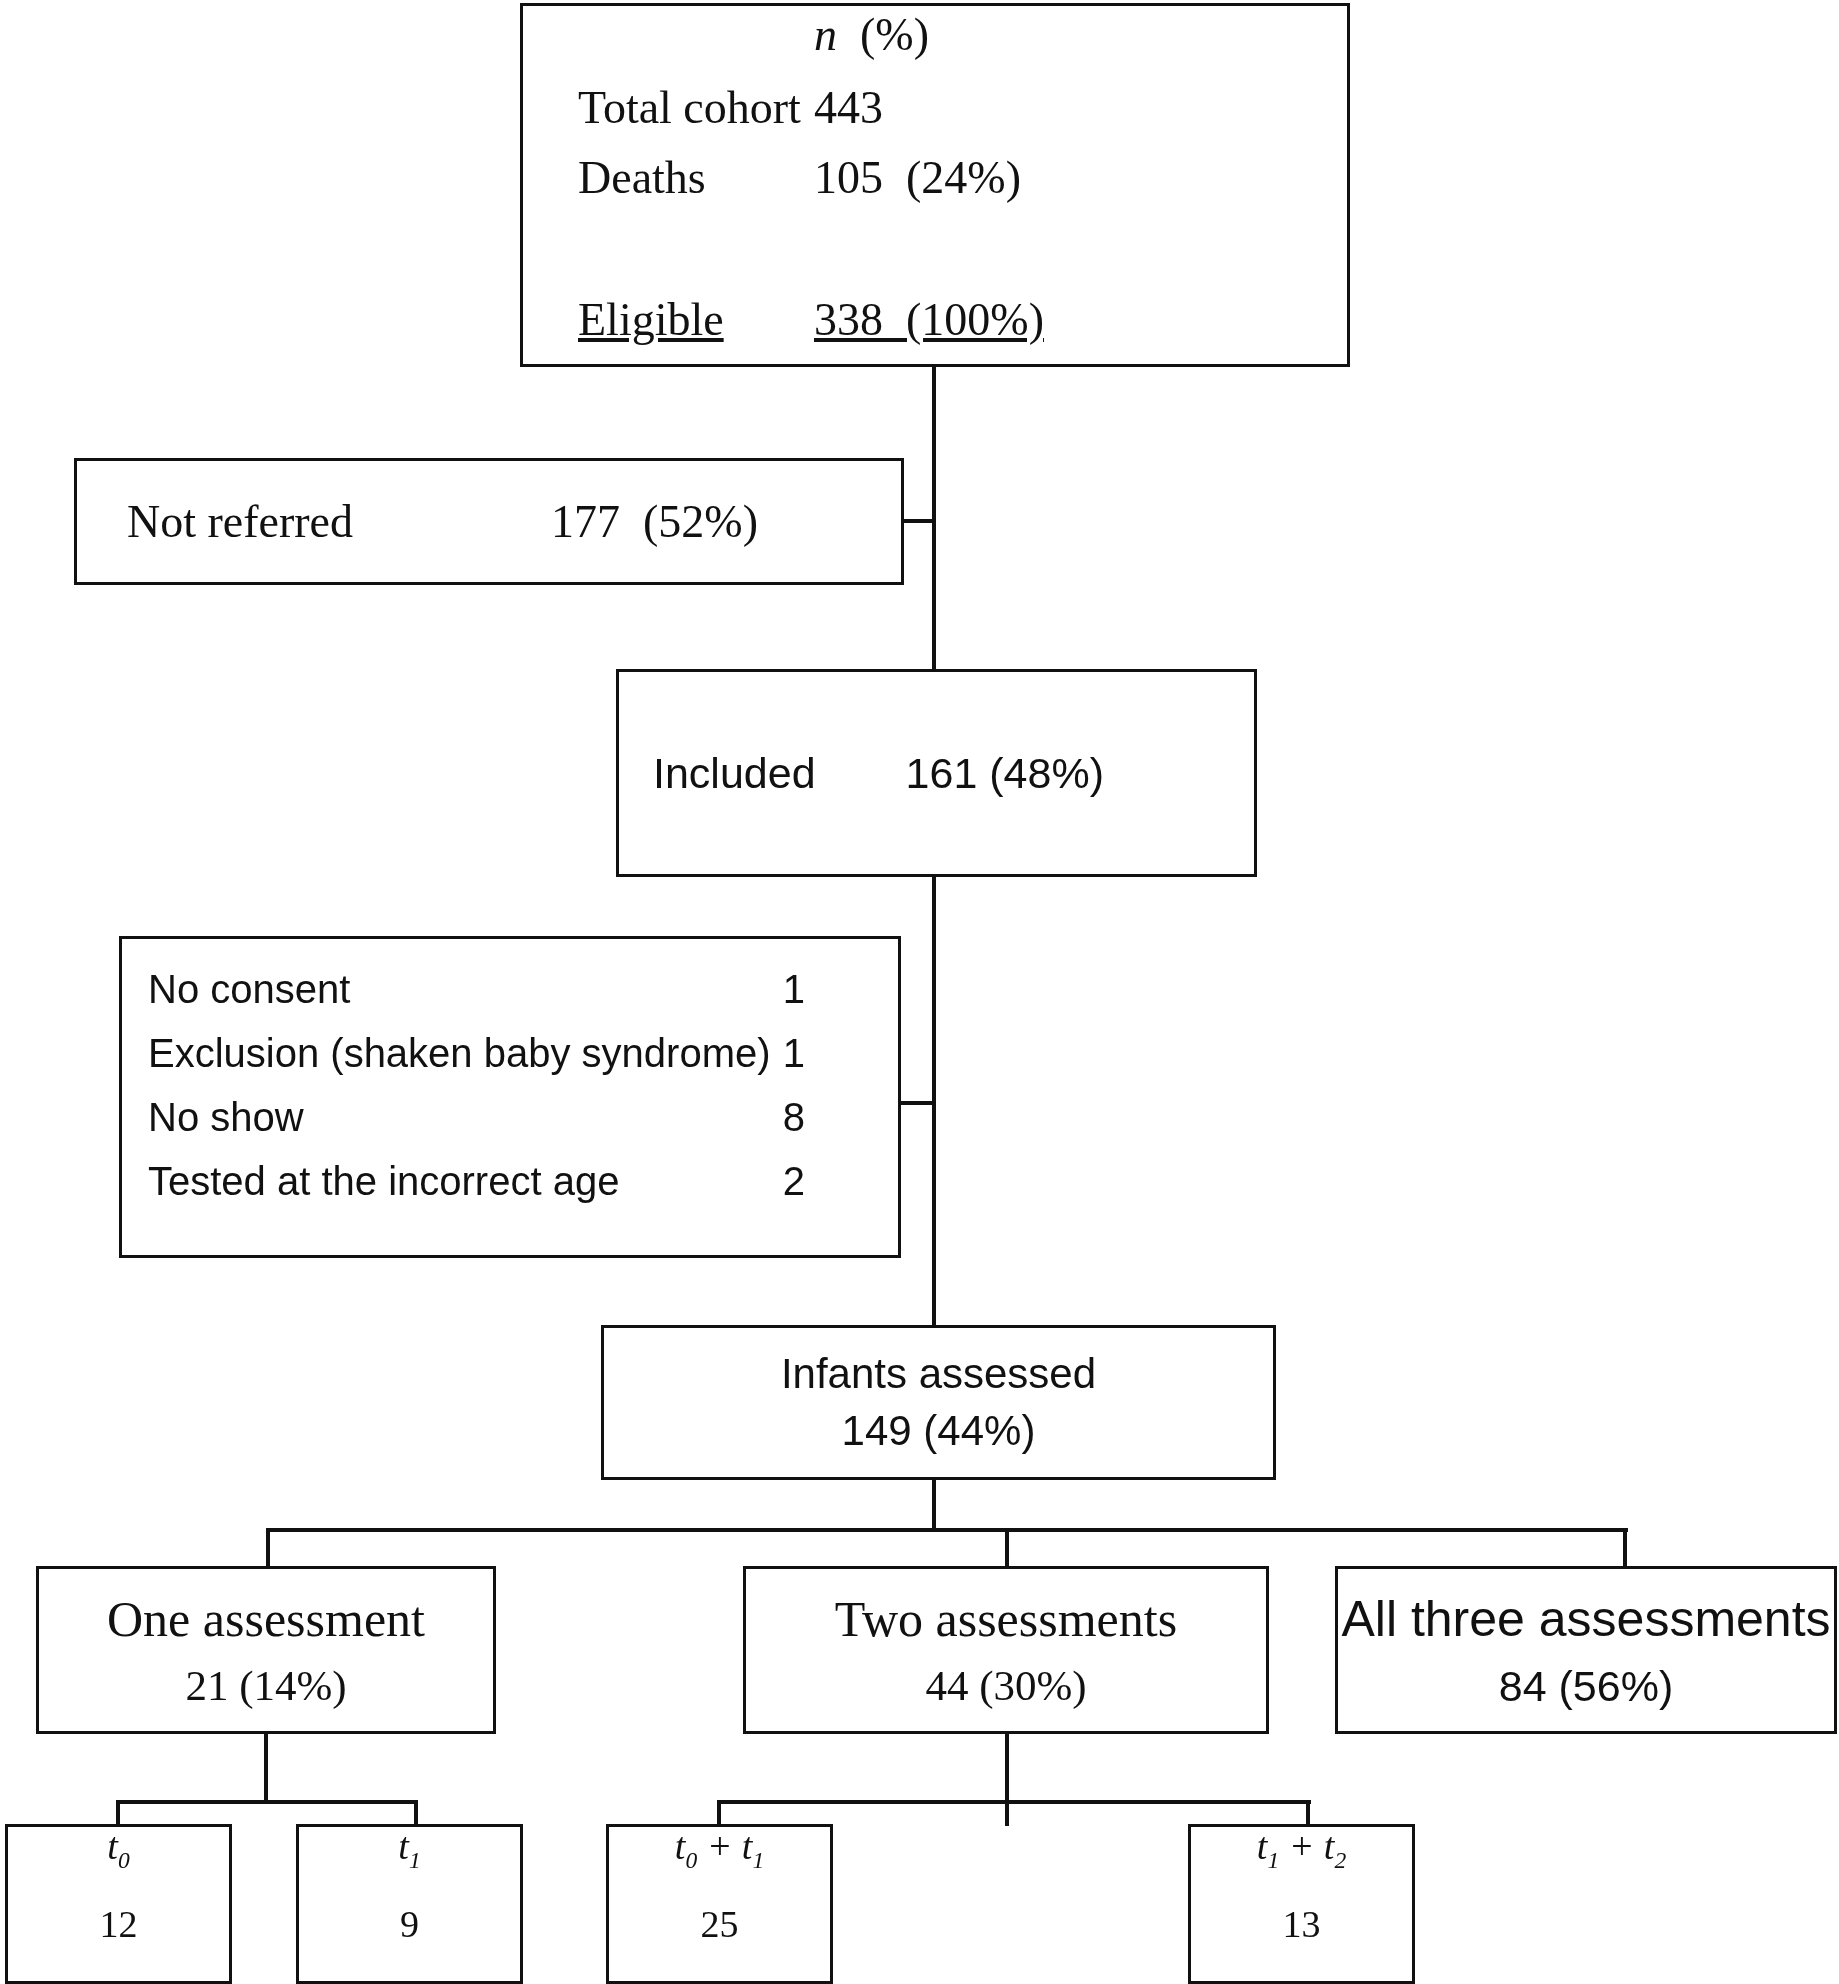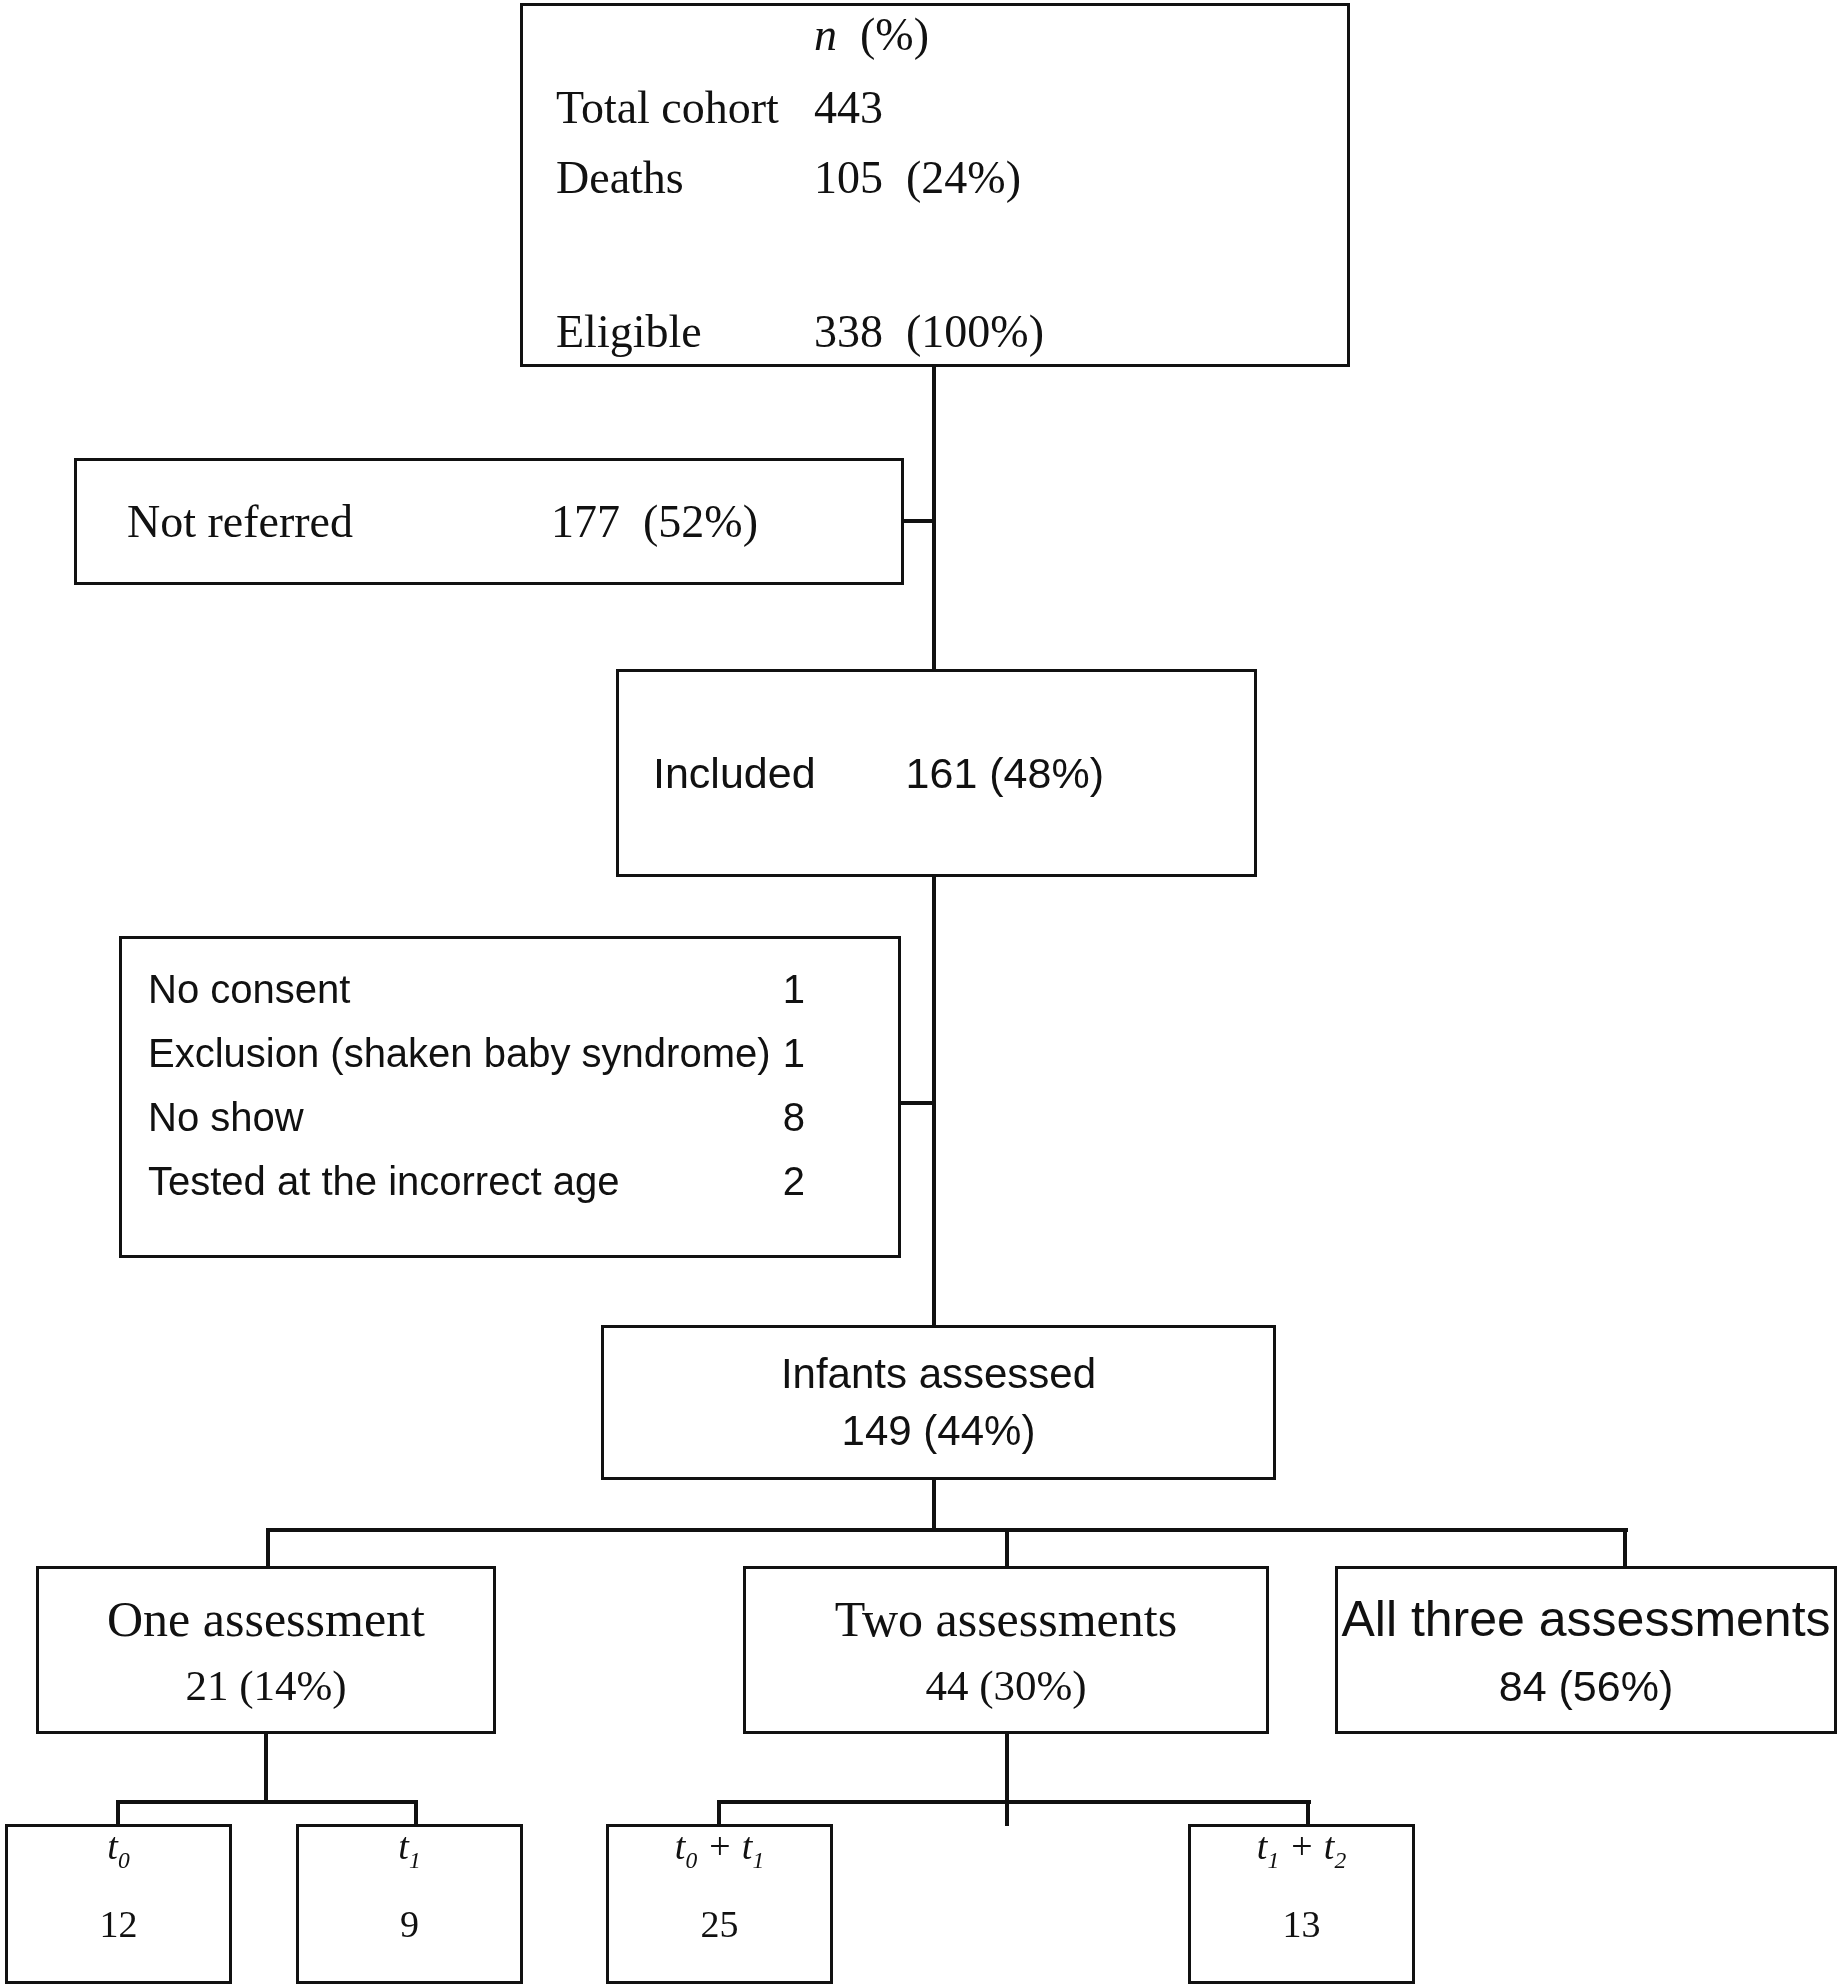--- a/index.html
+++ b/index.html
@@ -33,21 +33,21 @@
   #top-box{left:520px;top:2.5px;width:830px;height:364px;}
   .tbl{
     position:absolute;left:0;top:0;width:100%;height:100%;
     padding:17.3px 0 0 0;box-sizing:border-box;
   }
   .trow{
     position:absolute;left:0;width:100%;
     display:flex;
   }
   .tlabel{
-    width:291px;text-align:left;padding-left:33px;box-sizing:border-box;
+    width:291px;text-align:left;padding-left:55px;box-sizing:border-box;
     font-size:46px;line-height:1;
   }
   .tval{
     font-size:46px;line-height:1;white-space:pre;
   }
   .hdr-italic{font-style:italic;}
 
   
   #not-referred-box{left:74px;top:458px;width:830px;height:127px;}
   .nr-inner{
@@ -135,21 +135,21 @@
       <div class="trow" style="top:79px;">
         <div class="tlabel">Total cohort</div>
         <div class="tval">443</div>
       </div>
 
       <div class="trow" style="top:149px;">
         <div class="tlabel">Deaths</div>
         <div class="tval">105  (24%)</div>
       </div>
 
-      <div class="trow" style="top:303px;">
+      <div class="trow" style="top:291px;text-decoration:underline;">
         <div class="tlabel">Eligible</div>
         <div class="tval">338  (100%)</div>
       </div>
 
     </div>
   </div>
 
   <div class="line vline" style="left:932px;top:365px;height:307px;"></div>
 
   <div class="box serif" id="not-referred-box">

